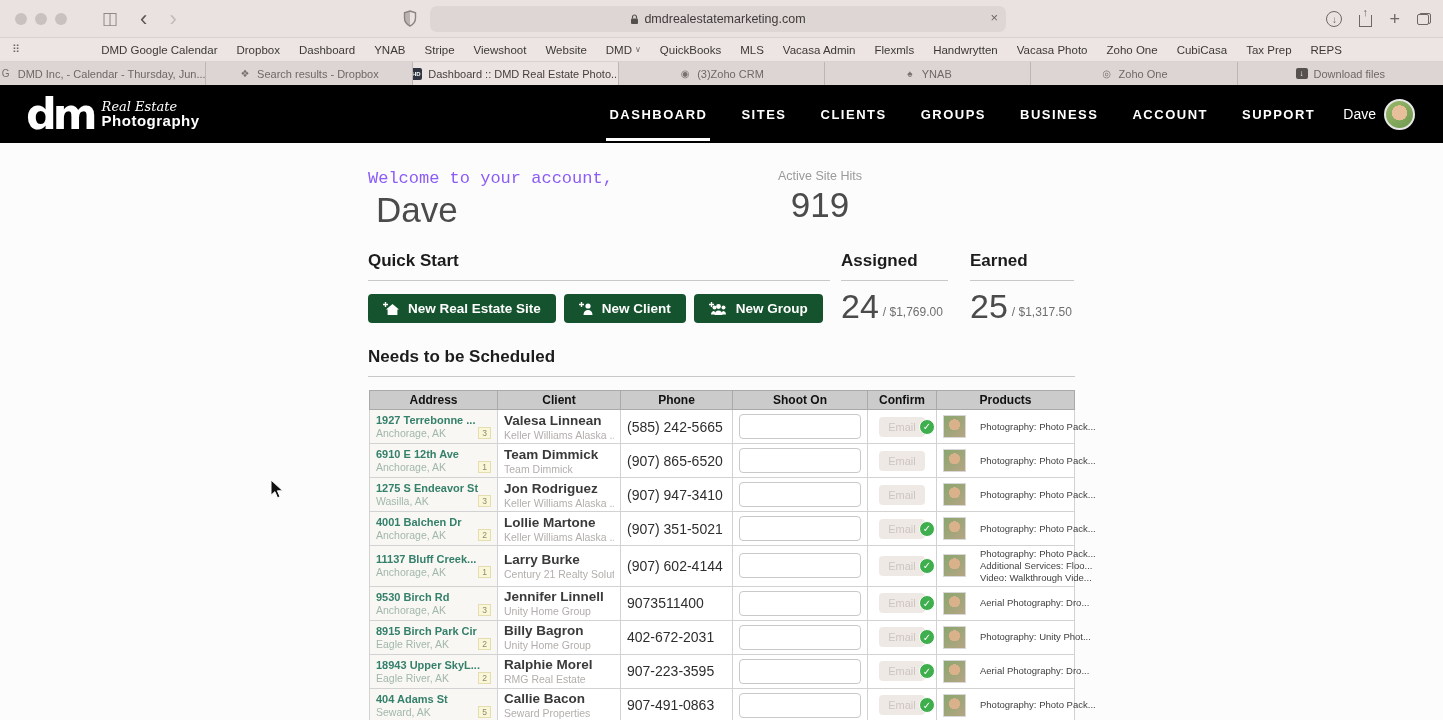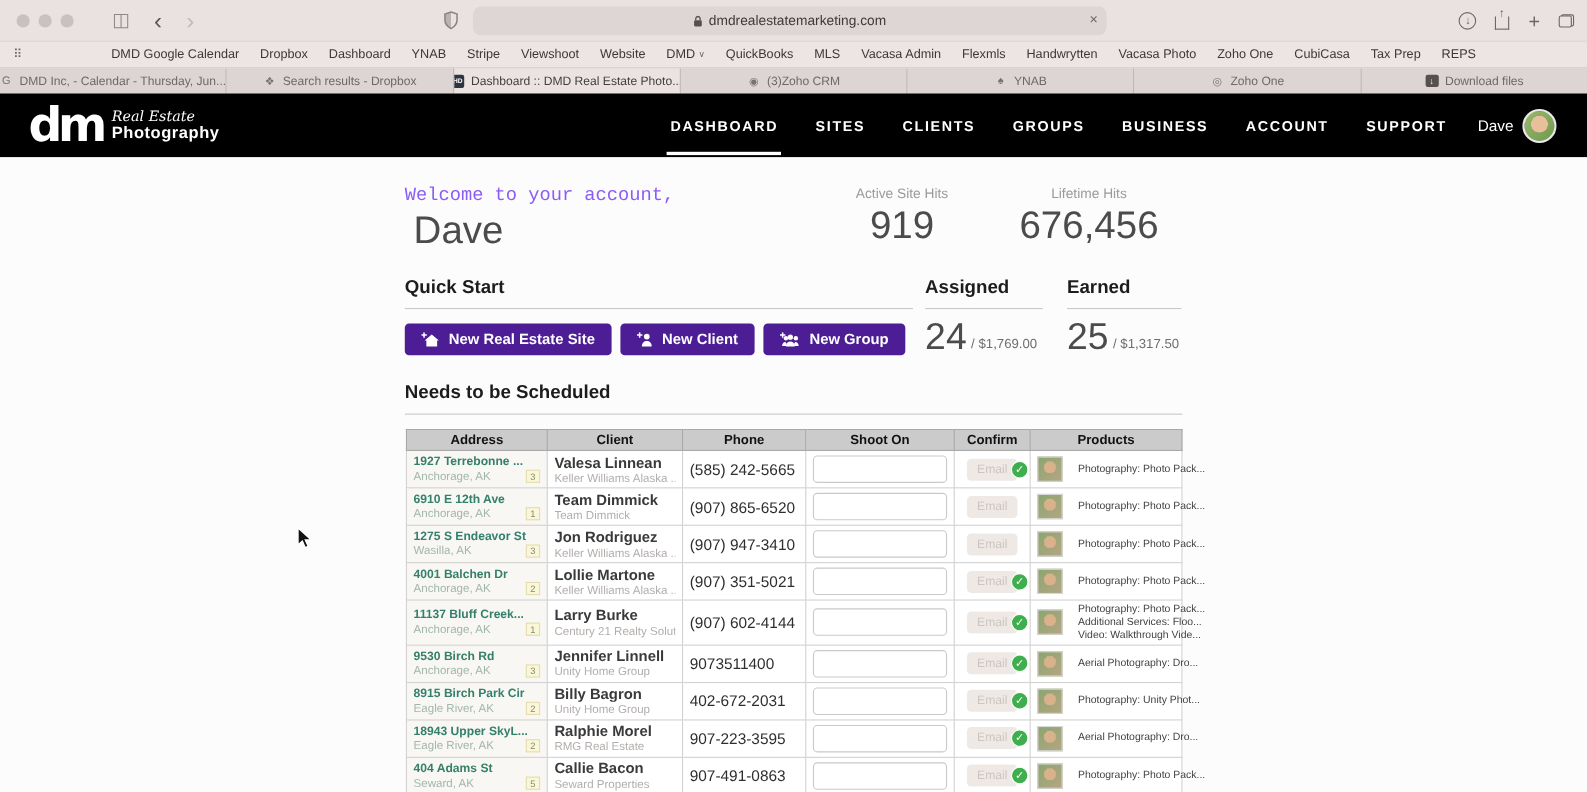--- a/index.html
+++ b/index.html
@@ -66,21 +66,21 @@
   .welcome-label { font-size:17px; color:#8b5cf6;font-family:Liberation Mono, monospace; }
   .welcome-name { font-size:35px; color:#4b4b4b; margin-left:8px; margin-top:2px; }
   .stat { position:absolute; top:26px; text-align:center; }
   .stat-1 { left:745px; width:150px; } .stat-2 { left:906px; width:168px; }
   .stat-label { font-size:12.5px; color:#9a9a9a; }
   .stat-value { font-size:35px; color:#4b4b4b; margin-top:2px; }
 
   .section-title { font-size:17px; font-weight:bold; color:#1c1c1c; padding-bottom:9px; border-bottom:1px solid #c9c9c9; }
   .quick-start { position:absolute; left:368px; top:108px; width:462px; }
   .qs-buttons { display:flex; gap:8px; margin-top:13px; }
-  .qs-btn { background:#4c1d95; color:#fff; border:none; border-radius:4px; height:29px; padding:0 15px;
+  .qs-btn { background:#14532d; color:#fff; border:none; border-radius:4px; height:29px; padding:0 15px;
     font-size:13.5px; font-weight:bold; display:inline-flex; align-items:center; gap:8px; font-family:"Liberation Sans",sans-serif;}
   .qs-btn svg { display:block; }
 
   .money-block { position:absolute; top:108px; }
   .assigned-block { left:841px; width:107px; } .earned-block { left:970px; width:104px; }
   .money-row { margin-top:8px; display:flex; align-items:flex-end; gap:4px; }
   .money-count { font-size:34px; color:#4b4b4b; line-height:1; }
   .money-amount { font-size:12px; color:#6e6e6e; padding-bottom:4px; white-space:nowrap;}
 
   .needs { position:absolute; left:368px; top:204px; width:707px; }
@@ -310,24 +310,20 @@
 
   <div class="content">
 
     <div class="welcome">
       <div class="welcome-label">Welcome to your account,</div>
       <div class="welcome-name">Dave</div>
     </div>
     <div class="stat stat-1">
       <div class="stat-label">Active Site Hits</div>
       <div class="stat-value">919</div>
-    </div>
-    <div class="stat stat-2">
-      <div class="stat-label">Lifetime Hits</div>
-      <div class="stat-value">676,456</div>
     </div>
 
     <div class="quick-start">
       <div class="section-title">Quick Start</div>
       <div class="qs-buttons">
         <button class="qs-btn">
           <svg width="17" height="14" viewBox="0 0 17 14">
               <path d="M9.5 2 L16 7.5 H14.4 V13 H4.6 V7.5 H3 Z" fill="#fff"></path>
               <path d="M2.5 0 V5 M0 2.5 H5" stroke="#fff" stroke-width="1.4"></path>
             </svg>

